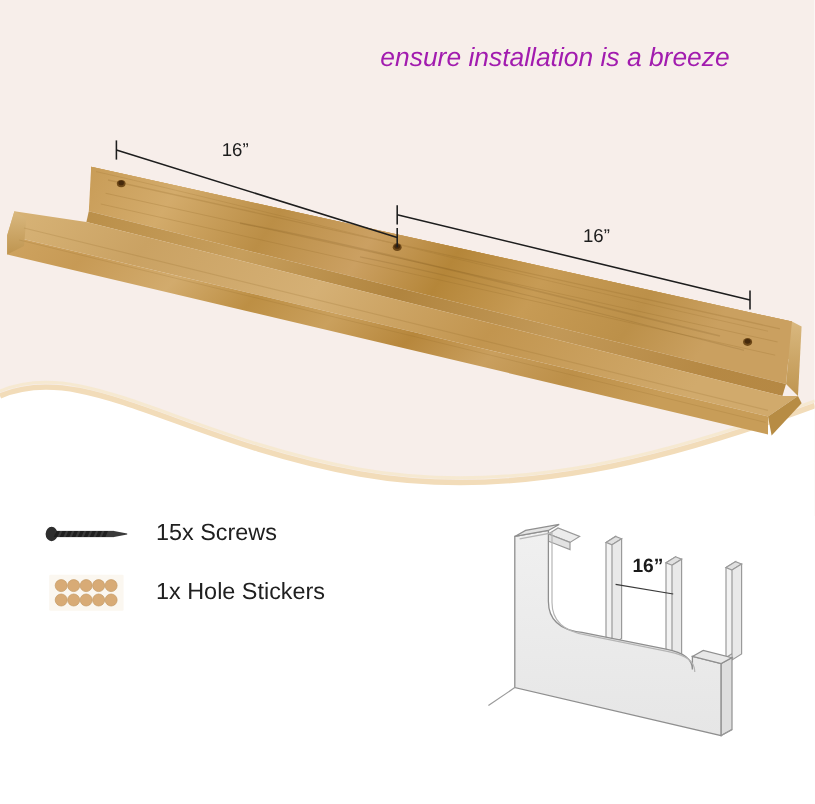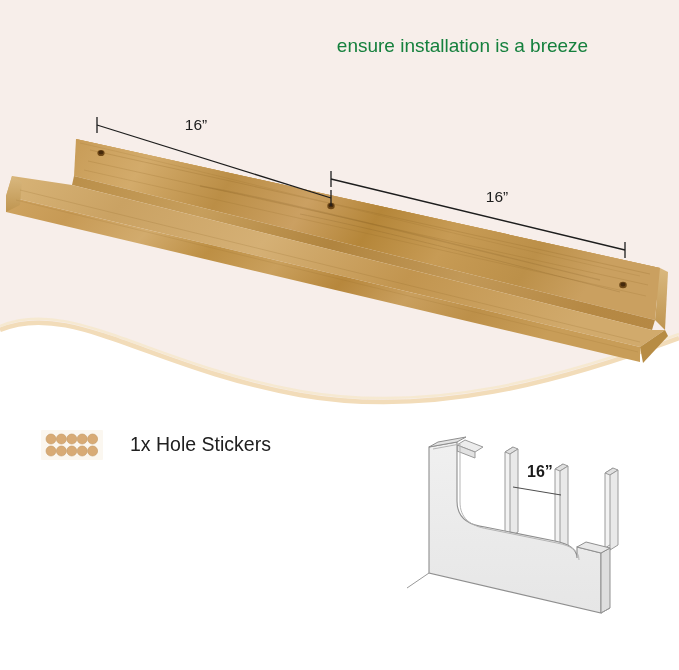--- a/index.html
+++ b/index.html
@@ -38,26 +38,27 @@
   .title-main {
     font-size: 30.5px;
     font-weight: bold;
     letter-spacing: 0.2px;
     color: #9b5a1d;
     line-height: 1.06;
     margin: 0;
     white-space: nowrap;
   }
   .title-sub {
-    font-size: 19px;
+    font-size: 22px;
     font-weight: normal;
-    color: #15803d;
+    color: #a21caf;
     margin: 12px 0 0 0;
     line-height: 1.1;
     white-space: nowrap;
+    font-style: italic;
   }
 
   
   .shelf-layer {
     position: absolute;
     left: 0; top: 0;
     width: 679px; height: 430px;
     z-index: 4;
     pointer-events: none;
   }
@@ -263,20 +264,41 @@
     </svg>
   </div>
 
   <div class="heading-block">
     <div class="title-sub">ensure installation is a breeze</div>
   </div>
 
   <div class="parts-list">
 
 
+    <div class="part-row">
+      <div class="part-icon">
+        <svg width="84" height="18" viewBox="0 0 84 18">
+          <ellipse cx="13" cy="9" rx="5" ry="6" fill="#2e2e2e"></ellipse>
+          <rect x="16" y="6.4" width="49" height="5.2" fill="#3a3a3a"></rect>
+          <g fill="#1f1f1f">
+            <path d="M17,6.4 l3,0 l-2.2,5.2 l-3,0 Z"></path>
+            <path d="M22,6.4 l3,0 l-2.2,5.2 l-3,0 Z"></path>
+            <path d="M27,6.4 l3,0 l-2.2,5.2 l-3,0 Z"></path>
+            <path d="M32,6.4 l3,0 l-2.2,5.2 l-3,0 Z"></path>
+            <path d="M37,6.4 l3,0 l-2.2,5.2 l-3,0 Z"></path>
+            <path d="M42,6.4 l3,0 l-2.2,5.2 l-3,0 Z"></path>
+            <path d="M47,6.4 l3,0 l-2.2,5.2 l-3,0 Z"></path>
+            <path d="M52,6.4 l3,0 l-2.2,5.2 l-3,0 Z"></path>
+            <path d="M57,6.4 l3,0 l-2.2,5.2 l-3,0 Z"></path>
+          </g>
+          <path d="M65,6.6 L76,8.6 L76,9.4 L65,11.4 Z" fill="#3a3a3a"></path>
+        </svg>
+      </div>
+      <div class="part-label">15x Screws</div>
+    </div>
 
     <div class="part-row">
       <div class="part-icon">
         <svg width="84" height="34" viewBox="0 0 84 34">
           <rect x="11" y="2" width="62" height="30" rx="1" fill="#fbf7f0"></rect>
           <g fill="#d8ab76" stroke="#c49b66" stroke-width="0.6">
             <circle cx="21" cy="11" r="5"></circle>
             <circle cx="31.4" cy="11" r="5"></circle>
             <circle cx="41.8" cy="11" r="5"></circle>
             <circle cx="52.2" cy="11" r="5"></circle>

